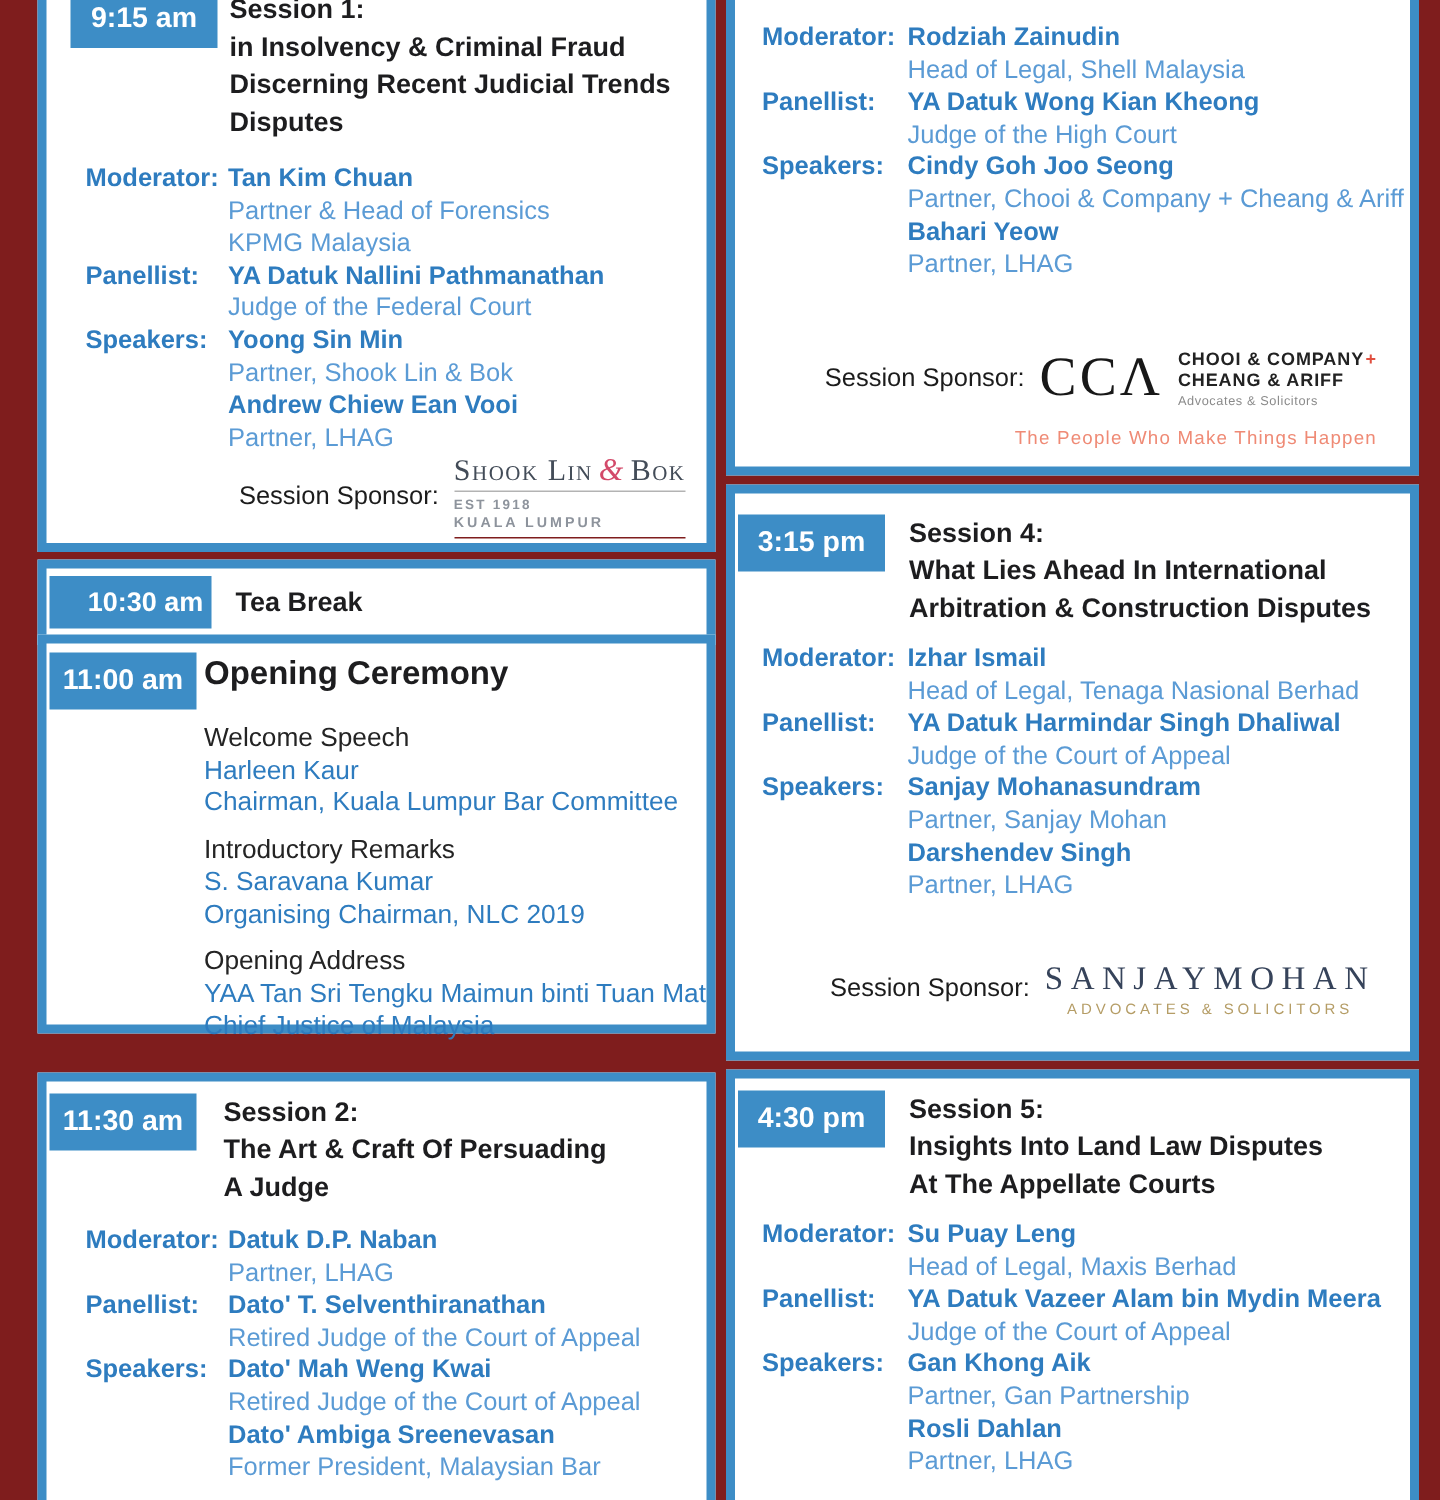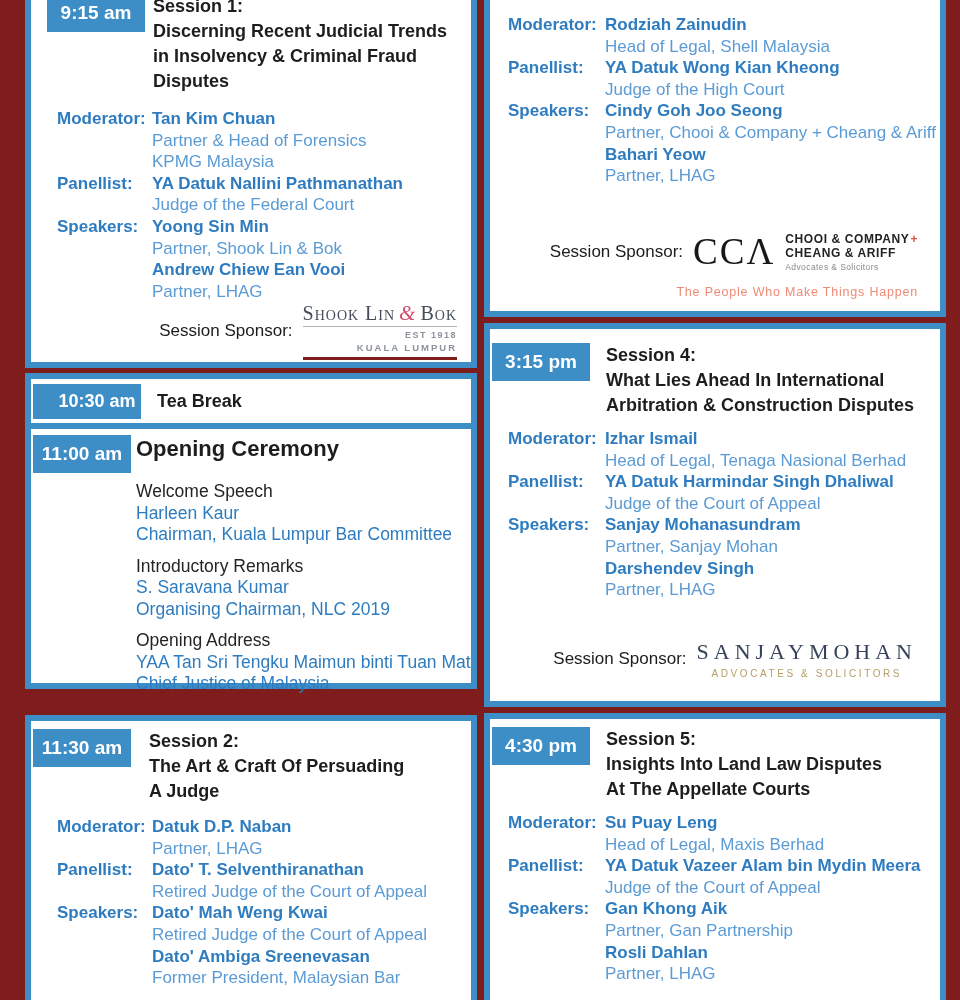--- a/index.html
+++ b/index.html
@@ -44,22 +44,22 @@
   .segment-heading{font-size:17.5px;color:#242424;line-height:21.5px;}
   .segment-line{font-size:17.5px;font-weight:normal;color:var(--nameBlue);line-height:21.5px;white-space:nowrap;}
   
   .sponsor-block{margin-top:auto;display:flex;flex-direction:column;align-items:flex-end;}
   .sponsor-row{display:flex;align-items:center;gap:10px;}
   .sponsor-label{font-size:17px;color:#1c1c1c;white-space:nowrap;}
   .logo-slb{display:flex;flex-direction:column;align-items:center;}
   .slb-word{font-family:"Liberation Serif",serif;font-variant:small-caps;font-size:20px;
     letter-spacing:1px;color:#434c58;white-space:nowrap;line-height:22px;}
   .slb-amp{color:#d34a6a;font-style:italic;font-size:21px;margin:0 4px;font-variant:normal;}
-  .slb-est-block{border-top:1px solid #b3b3b3;border-bottom:3px solid #7f1d1d;
-    width:100%;text-align:right;padding:3px 0 4px;margin-top:2px;}
+  .slb-est-block{border-top:1px solid #b3b3b3;border-bottom:1px solid #7f1d1d;
+    width:100%;text-align:left;padding:3px 0 4px;margin-top:2px;}
   .slb-est{font-size:9px;color:#8d939c;letter-spacing:1.5px;font-weight:bold;}
   .slb-city{font-size:9.5px;color:#8d939c;letter-spacing:2px;font-weight:bold;margin-top:2px;}
   .logo-cca{display:flex;align-items:center;gap:10px;}
   .cca-monogram{font-family:"Liberation Serif",serif;font-size:37px;line-height:38px;
     letter-spacing:2px;color:#181818;}
   .cca-line1,.cca-line2{font-size:12px;font-weight:bold;color:#222;letter-spacing:0.6px;white-space:nowrap;}
   .cca-plus{color:#e04f3f;margin-left:1px;font-weight:bold;}
   .cca-sub{font-size:8.5px;color:#8a8a8a;margin-top:2px;letter-spacing:0.4px;}
   .cca-tagline{font-size:12.5px;color:#ef8a75;letter-spacing:0.8px;margin-top:13px;white-space:nowrap;}
   .logo-sm{display:flex;flex-direction:column;align-items:center;}
@@ -69,22 +69,22 @@
 </style>
 </head>
 <body>
 
 <div id="canvas">
     <div class="card" style="left: 25px; top: -52px; width: 452px; height: 420px;">
       <div class="card-header" style="margin-top: 40px; margin-left: 16px;">
         <div class="time-badge">9:15 am</div>
         <div class="session-title" style="margin-left: 8px;">
           <div class="title-line">Session 1:</div>
+          <div class="title-line">in Insolvency &amp; Criminal Fraud</div>
           <div class="title-line">Discerning Recent Judicial Trends</div>
-          <div class="title-line">in Insolvency &amp; Criminal Fraud</div>
           <div class="title-line">Disputes</div>
         </div>
       </div>
       <div class="roles" style="margin-top: 14px; padding-left: 26px;">
         <div class="role-row">
           <div class="role-label" style="width: 95px;">Moderator:</div>
           <div class="role-entries">
             <div class="person">
               <div class="person-name">Tan Kim Chuan</div>
               <div class="person-detail">Partner &amp; Head of Forensics</div>

